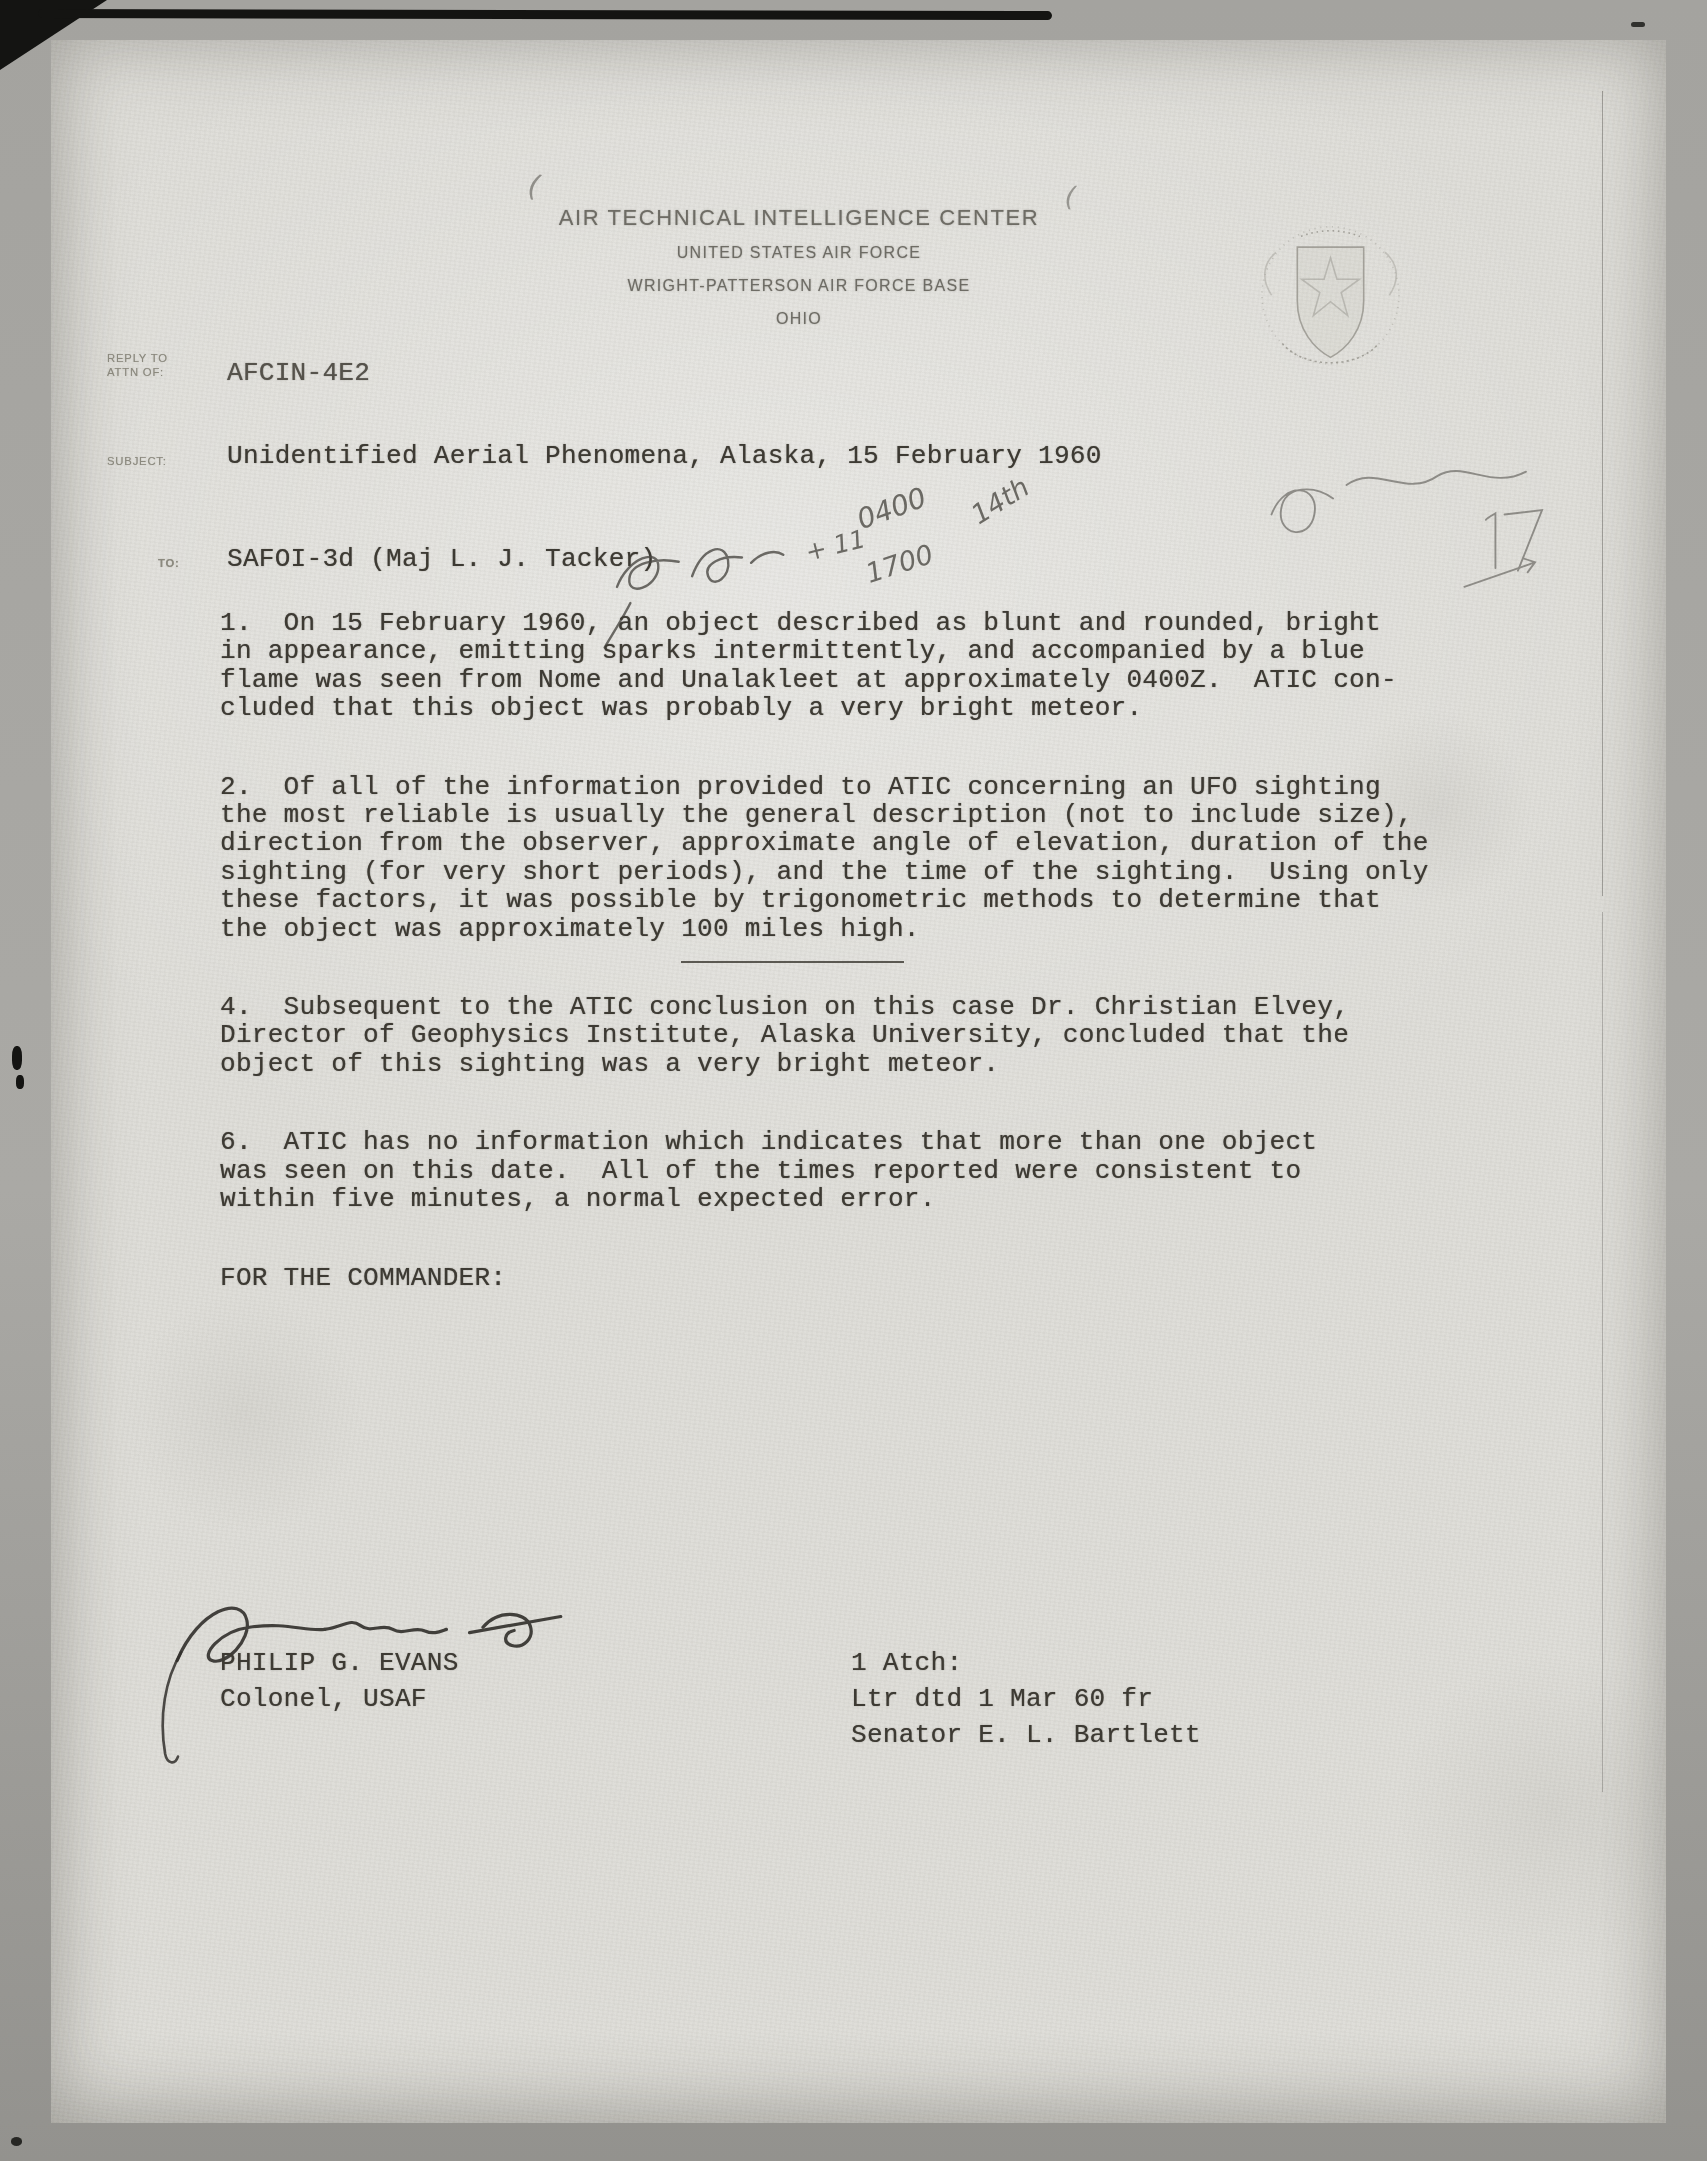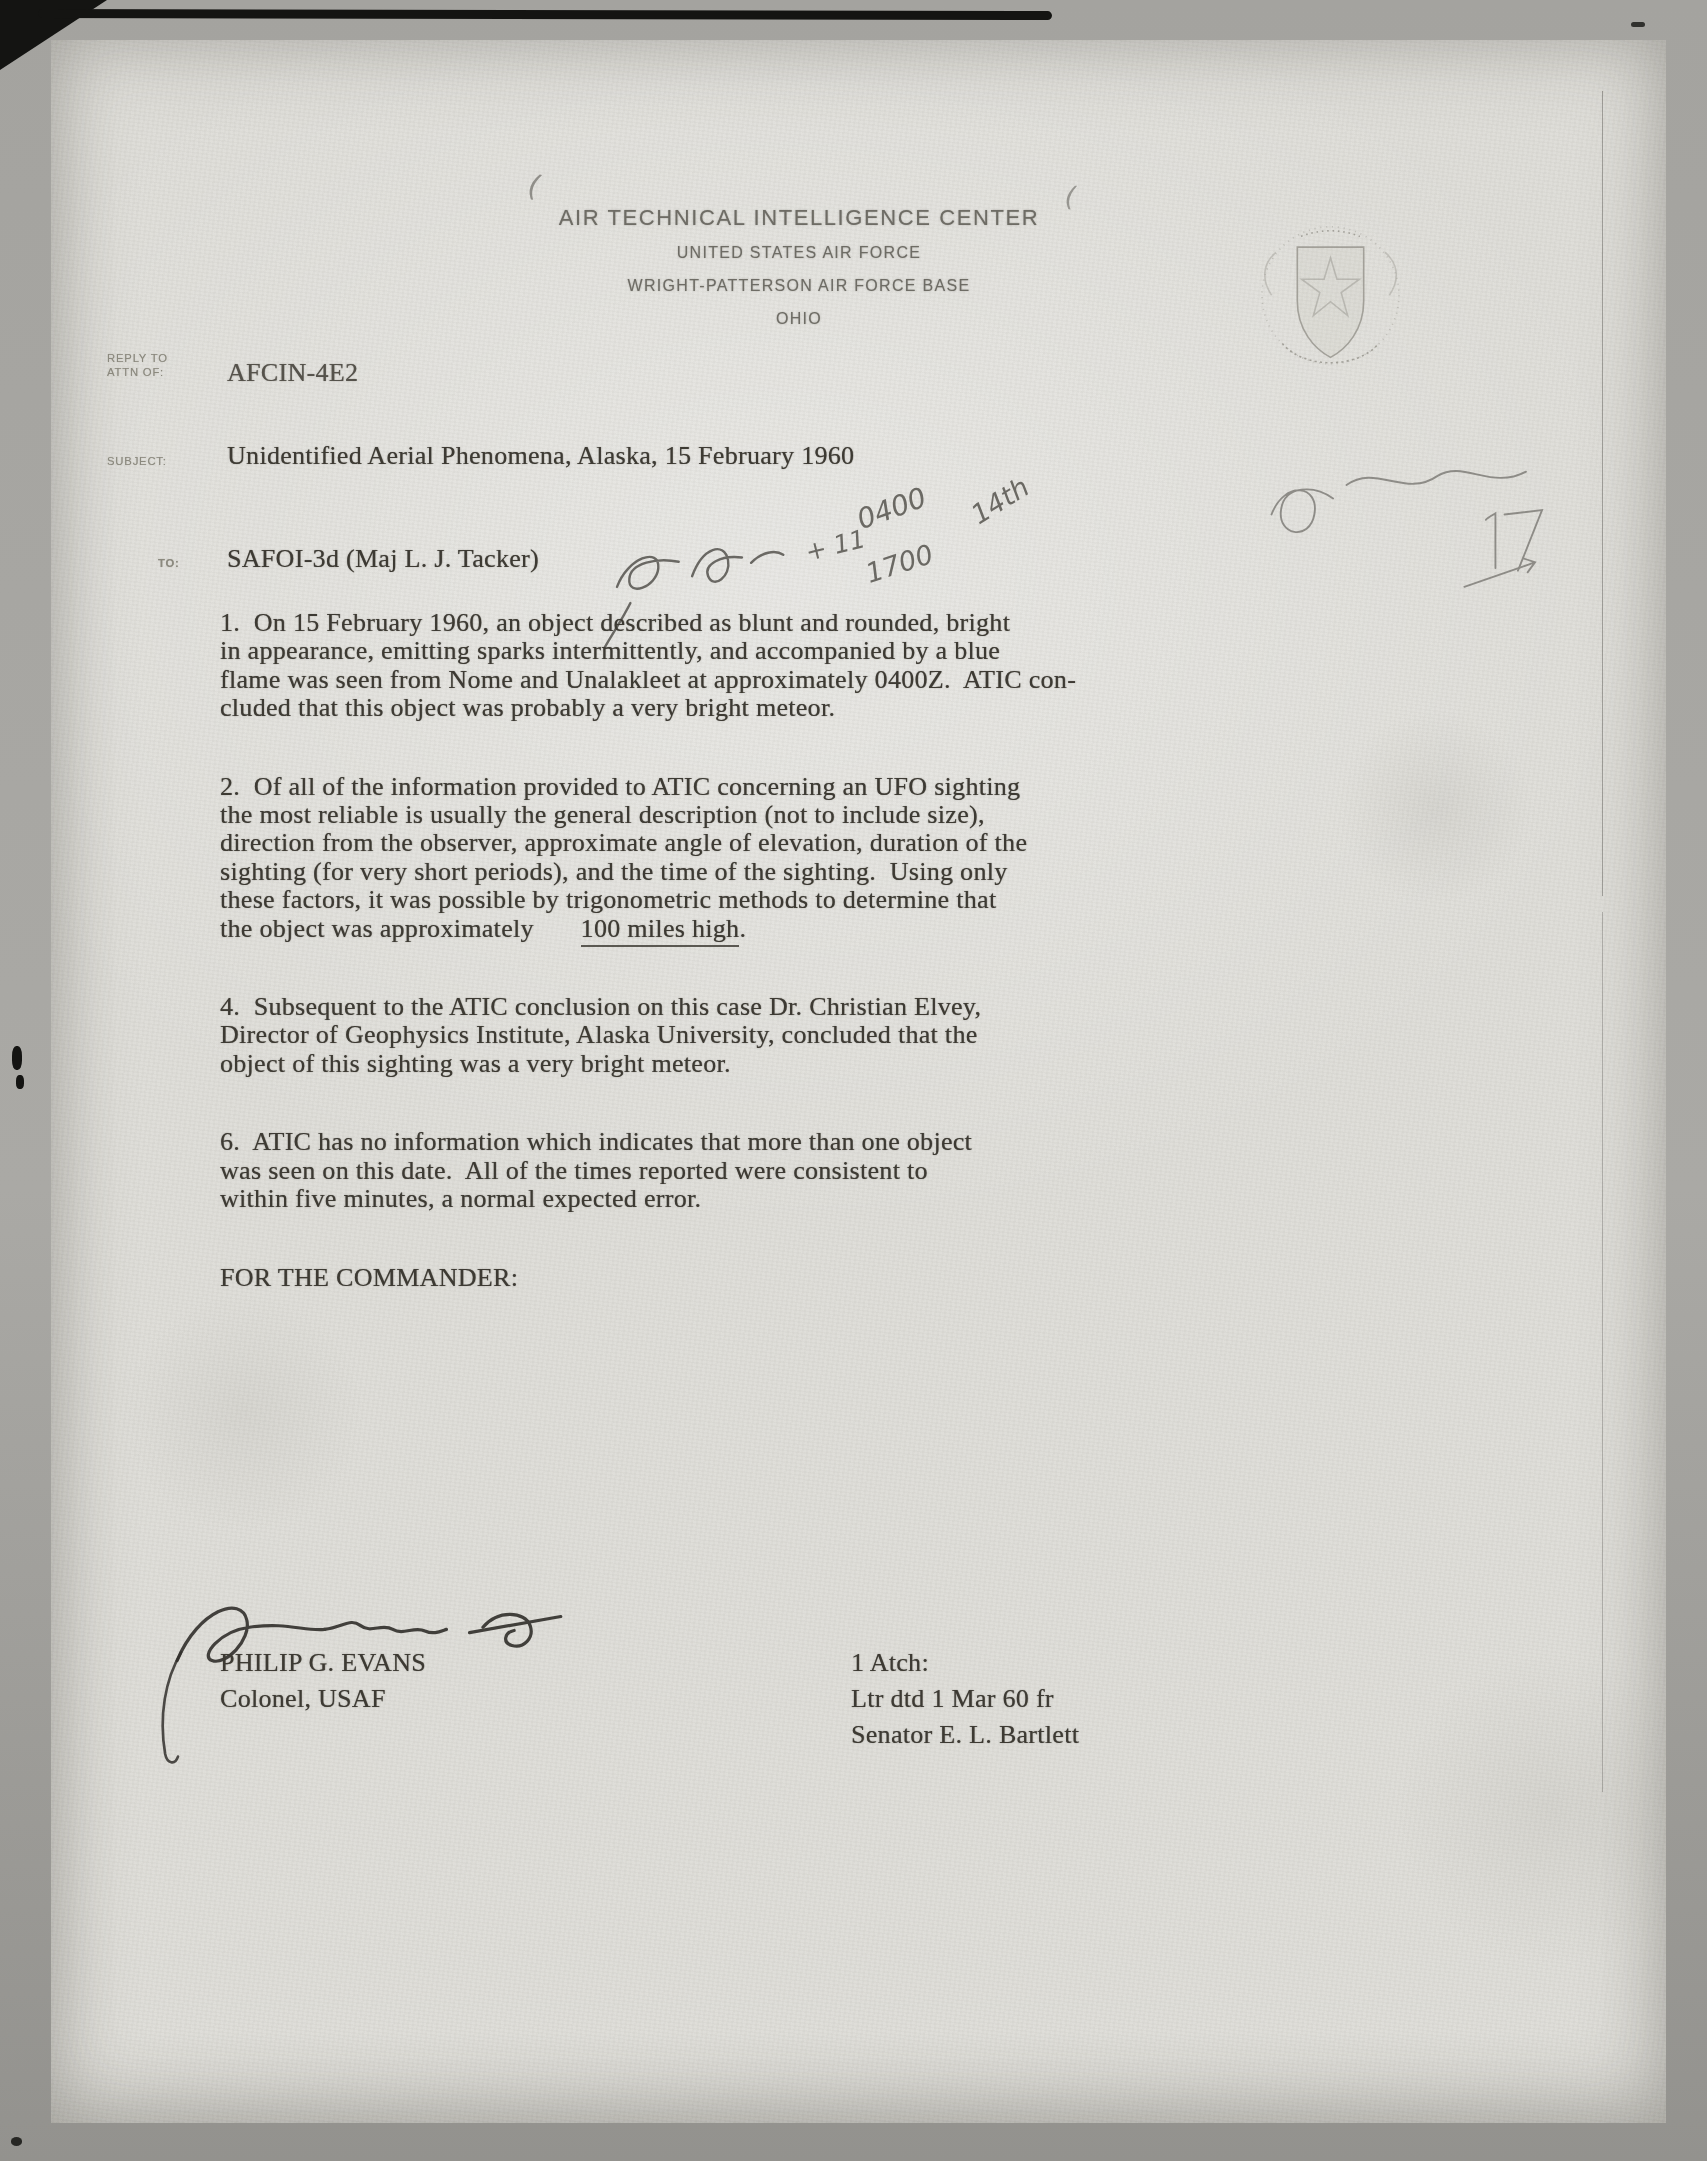--- a/index.html
+++ b/index.html
@@ -18,41 +18,41 @@
       #dddcd7;
     box-shadow: inset 0 0 80px rgba(88,86,80,.35), inset 0 -21.5px 64px rgba(88,86,80,.18);
   }
   .paper::after{
     content:"";position:absolute;inset:0;pointer-events:none;
     background:
       repeating-linear-gradient(7deg, rgba(118,116,108,.030) 0 1.6px, rgba(255,255,255,.022) 1.6px 3.8px),
       repeating-linear-gradient(97deg, rgba(118,116,108,.026) 0 2.1px, rgba(255,255,255,.020) 2.1px 4.8px);
   }
   .tw{
-    font-family:Liberation Serif, serif;
+    font-family:Liberation Mono, monospace;
     font-size:26px;line-height:28.4px;letter-spacing:0.3px;
     color:#3d3a33;white-space:pre-wrap;
     text-shadow:0 0 1.2px rgba(61,58,51,.50), 0.4px 0.2px 0 rgba(61,58,51,.30);
   }
   .abs{position:absolute;}
   .letterhead{
     position:absolute;left:370px;top:205px;width:858px;text-align:center;
     color:#6e6c65;font-family:"Liberation Sans",sans-serif;
     text-shadow:0 0 1.6px rgba(110,108,100,.55);
   }
   .lh1{font-size:22px;line-height:26px;letter-spacing:1.6px;margin-bottom:13px;}
   .lh2{font-size:16px;line-height:18px;letter-spacing:1.3px;margin-bottom:15px;}
   .form-label{
     position:absolute;font-family:"Liberation Sans",sans-serif;
     font-size:11.3px;line-height:14px;letter-spacing:0.8px;color:#8b897e;
     white-space:pre-wrap;text-shadow:0 0 0.8px rgba(139,137,126,.6);
   }
   .body-text{position:absolute;left:220px;top:609px;width:1319px;}
   .para{margin-bottom:50px;}
-  .u{border-bottom:2.1px solid rgba(61,58,51,.82);padding-bottom:2px;margin-left:40px;}
+  .u{border-bottom:2.1px solid rgba(61,58,51,.82);padding-bottom:17px;}
   .sigline{height:36px;}
   .handnote{
     position:absolute;font-family:"DejaVu Sans",sans-serif;font-style:italic;
     color:#514f49;opacity:.82;white-space:nowrap;
   }
   .seal{position:absolute;left:1250px;top:215px;width:161px;height:182px;filter:blur(0.4px);}
   .sig-svg{position:absolute;left:161px;top:1580px;width:440px;height:102px;}
   .flourish-svg{position:absolute;left:149px;top:1647px;width:43px;height:123px;}
   .scrawl-svg{position:absolute;left:598px;top:477px;width:510px;height:177px;}
   .scribble-svg{position:absolute;left:1234px;top:434px;width:375px;height:177px;}

